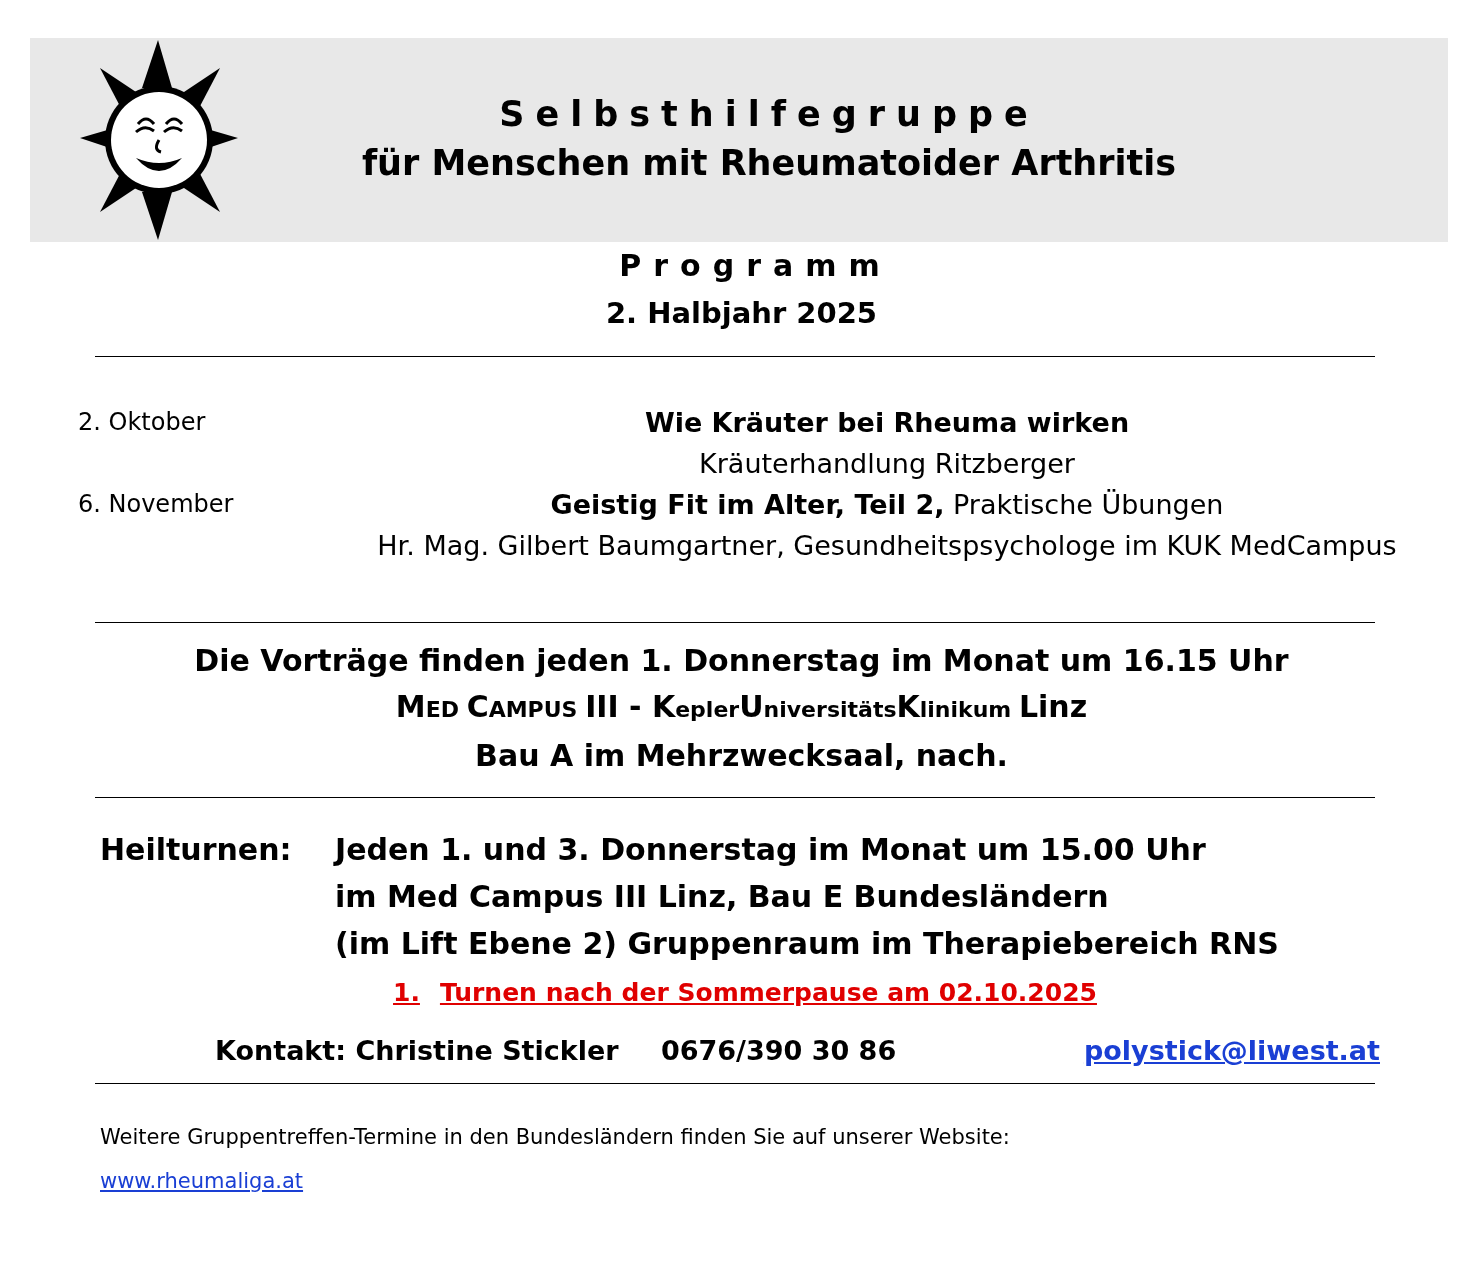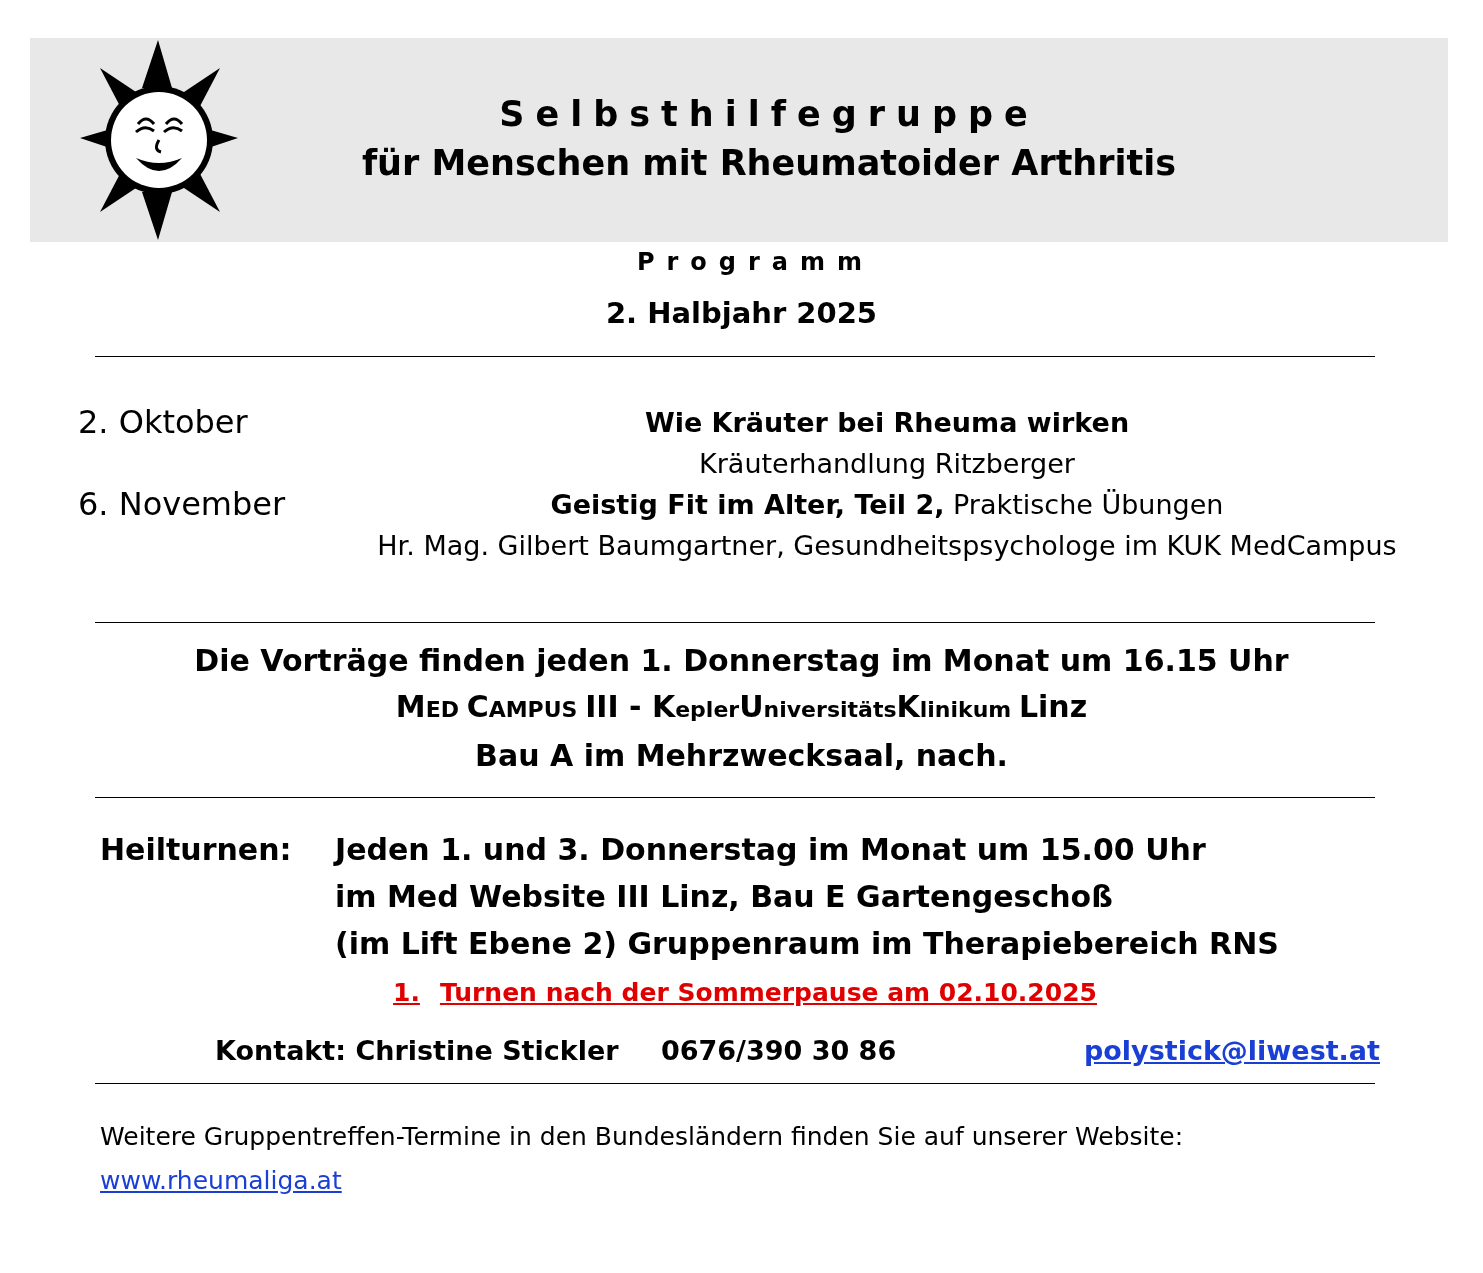--- a/index.html
+++ b/index.html
@@ -52,21 +52,21 @@
     line-height: 1.3;
     margin-top: 6px;
   }
 
   
   .programm-word {
     position: absolute;
     left: 0; right: 0;
     top: 248px;
     text-align: center;
-    font-size: 24px;
+    font-size: 30px;
     font-weight: bold;
     letter-spacing: 12px;
     padding-left: 28px;
   }
   .programm-period {
     position: absolute;
     left: 0; right: 0;
     top: 296px;
     text-align: center;
     font-size: 29px;
@@ -91,21 +91,21 @@
     top: 402px;
     width: 1340px;
   }
   .prog-row {
     display: flex;
     align-items: flex-start;
   }
   .prog-date {
     width: 278px;
     flex: 0 0 auto;
-    font-size: 32px;
+    font-size: 24px;
     line-height: 41px;
   }
   .prog-body {
     flex: 1 1 auto;
     font-size: 27px;
     line-height: 41px;
     text-align: center;
   }
   .prog-body .lead { font-weight: bold; }
   .prog-body .line { white-space: nowrap; }
@@ -176,21 +176,21 @@
     color: #1a3fd4;
     text-decoration: underline;
   }
 
   
   .footer {
     position: absolute;
     left: 100px;
     top: 1115px;
     width: 1300px;
-    font-size: 25px;
+    font-size: 21px;
     line-height: 44px;
   }
   .footer a {
     color: #1a3fd4;
     text-decoration: underline;
   }
 </style>
 </head>
 <body>
 
@@ -260,21 +260,21 @@
   <div class="venue-line3">Bau A im Mehrzwecksaal, nach.</div>
 </div>
 
 <div class="rule rule-3"></div>
 
 <div class="heil">
   <div class="heil-row">
     <div class="heil-label">Heilturnen:</div>
     <div class="heil-body">
       <div>Jeden 1. und 3. Donnerstag im Monat um 15.00 Uhr</div>
-      <div>im Med Website III Linz, Bau E Gartengeschoß</div>
+      <div>im Med Campus III Linz, Bau E Bundesländern</div>
       <div>(im Lift Ebene 2) Gruppenraum im Therapiebereich RNS</div>
     </div>
   </div>
   <div class="heil-red"><span class="num">1.</span><span>Turnen nach der Sommerpause am 02.10.2025</span></div>
 </div>
 
 <div class="contact">
   <div class="contact-name">Kontakt: Christine Stickler</div>
   <div class="contact-phone">0676/390 30 86</div>
   <div class="contact-mail"><a href="#">polystick@liwest.at</a></div>

